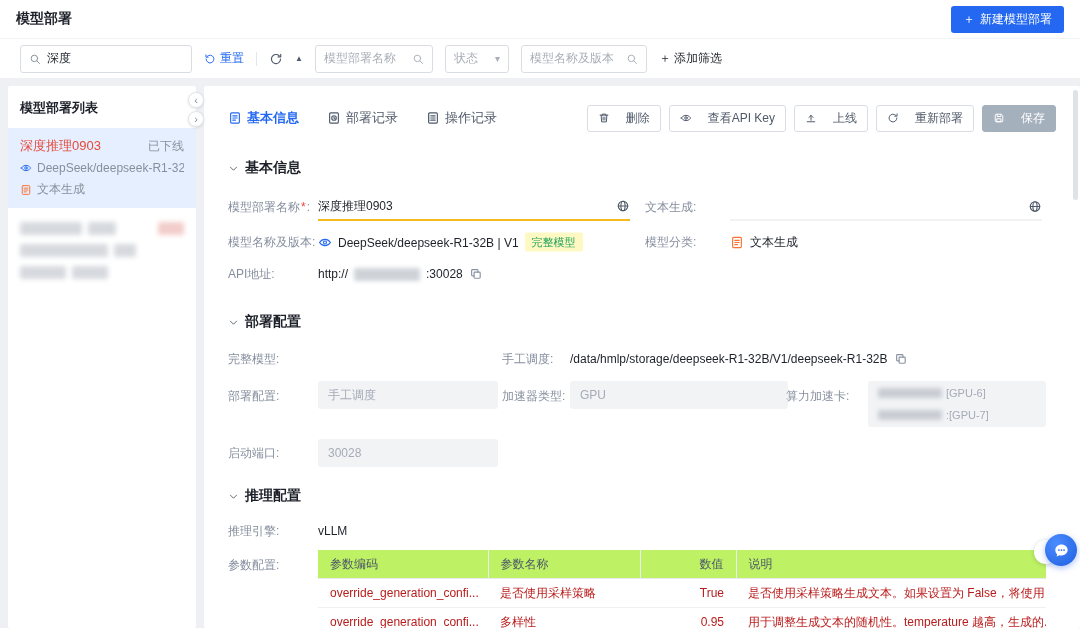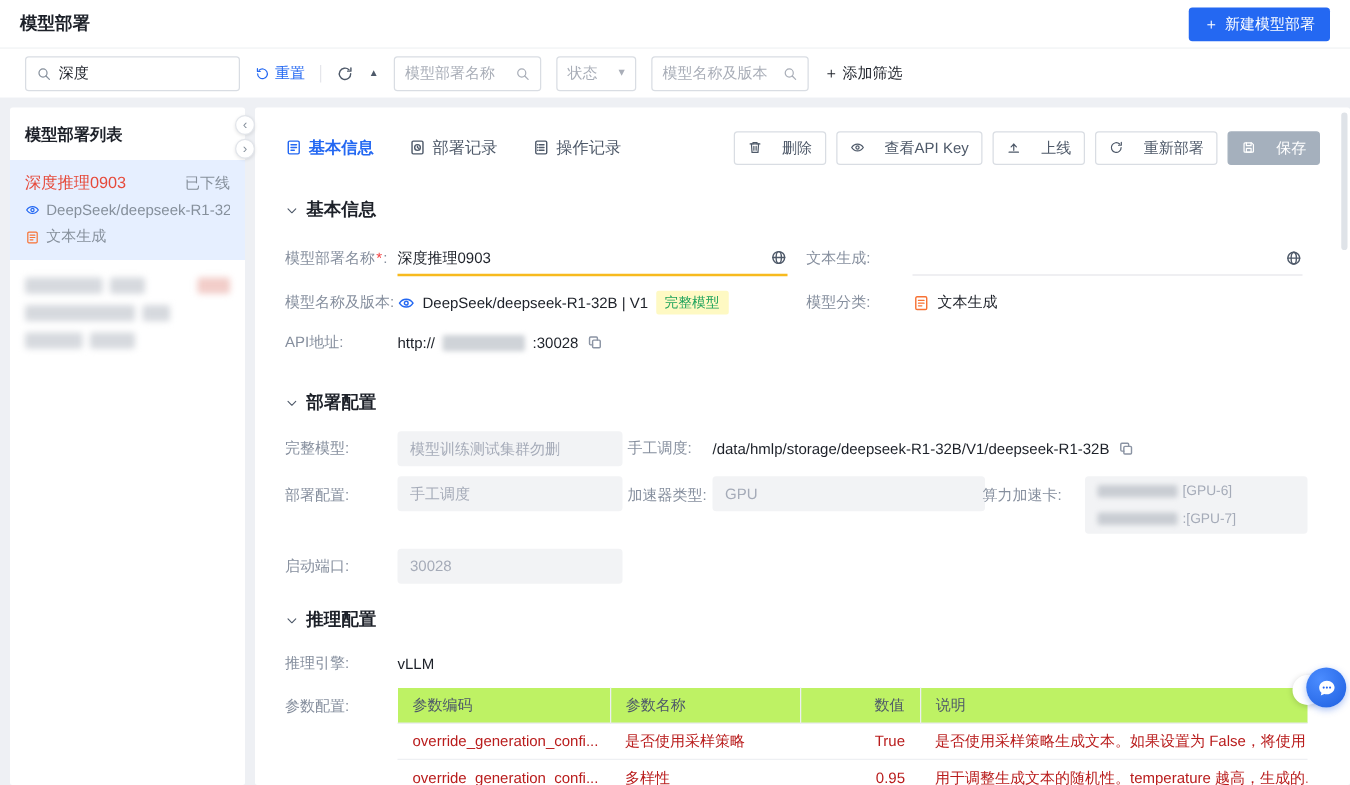--- a/index.html
+++ b/index.html
@@ -375,21 +375,20 @@
 
     <div class="section-title" style="margin-top:22px">
       <svg class="i">
           <use href="#i-chevron"></use>
         </svg>
       <span>部署配置</span>
     </div>
 
     <div class="frow" style="height:34px;margin-top:10px">
       <span class="lbl" style="left:0">完整模型:</span>
-      <div class="ginput" style="left:90px;width:180px"><span>模型训练测试集群勿删</span></div>
       <span class="lbl" style="left:274px">手工调度:</span>
       <div class="hflex" style="left:342px">
         <span class="dark">/data/hmlp/storage/deepseek-R1-32B/V1/deepseek-R1-32B</span>
         <span class="cicon">
             <svg class="i">
               <use href="#i-copy"></use>
             </svg>
           </span>
       </div>
     </div>

